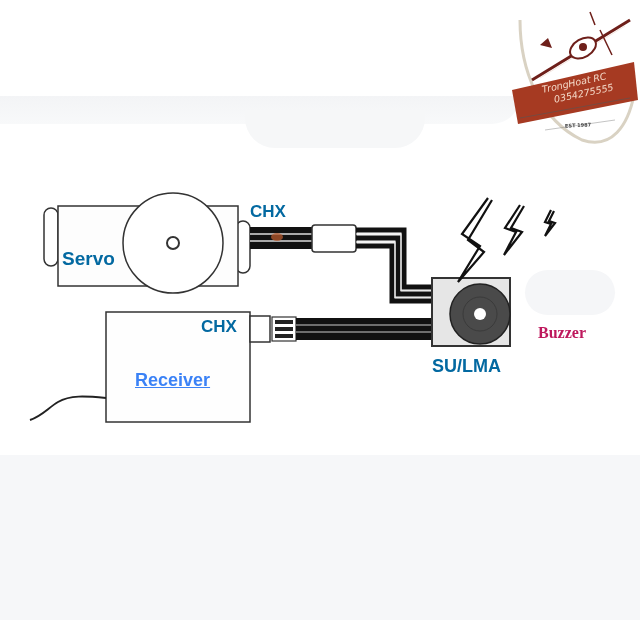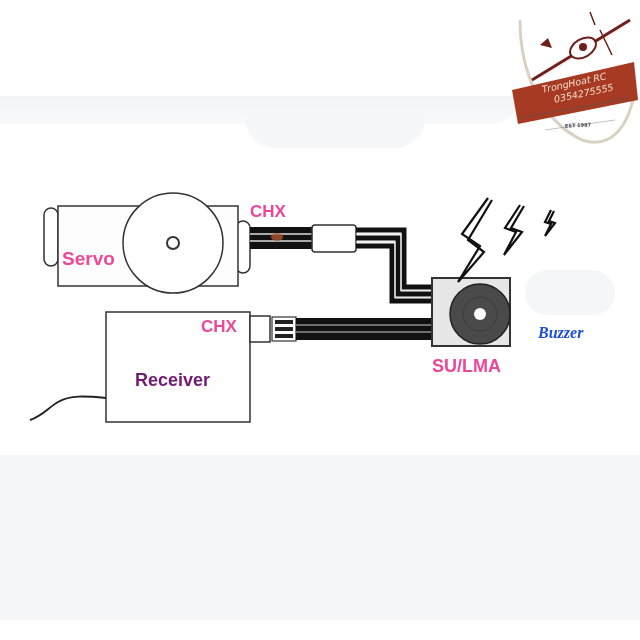--- a/index.html
+++ b/index.html
@@ -20,29 +20,29 @@
   .bg-band-bottom {
     position: absolute; left: 0; top: 455px; width: 640px; height: 165px;
     background: #f6f7f9;
   }
   .bg-blob {
     position: absolute; left: 525px; top: 270px; width: 90px; height: 45px;
     background: #f5f6f8; border-radius: 30px;
   }
   svg.diagram { position: absolute; left: 0; top: 0; }
   .lbl {
-    position: absolute; font-weight: bold; color: #ec4899;
+    position: absolute; font-weight: bold; color: #0369a1;
     white-space: nowrap;
   }
   .lbl-servo { left: 62px; top: 248px; font-size: 19px; text-align: center; }
   .lbl-chx1 { left: 250px; top: 202px; font-size: 17px; }
   .lbl-chx2 { left: 201px; top: 317px; font-size: 17px; }
-  .lbl-receiver { left: 135px; top: 370px; font-size: 18px; color: #701a75; }
+  .lbl-receiver { left: 135px; top: 370px; font-size: 18px; color: #3b82f6; text-decoration: underline; }
   .lbl-sulma { left: 432px; top: 356px; font-size: 18px; }
-  .lbl-buzzer { left: 538px; top: 324px; font-size: 16px; font-family: "Liberation Serif", serif; color: #1d4ed8; font-style: italic; }
+  .lbl-buzzer { left: 538px; top: 324px; font-size: 16px; font-family: "Liberation Serif", serif; color: #be185d; }
   .logo-text {
     position: absolute; color: #f4d9c8; font-style: italic; font-size: 9.5px;
     transform: rotate(-12deg); transform-origin: left top; white-space: nowrap;
     font-family: "DejaVu Sans", sans-serif;
   }
   .logo-name { left: 541px; top: 84px; }
   .logo-phone { left: 553px; top: 94px; }
   .logo-est {
     position: absolute; left: 565px; top: 122px; font-size: 5px; color: #444;
     transform: rotate(-3deg); font-family: "DejaVu Sans", sans-serif; font-weight: bold;

